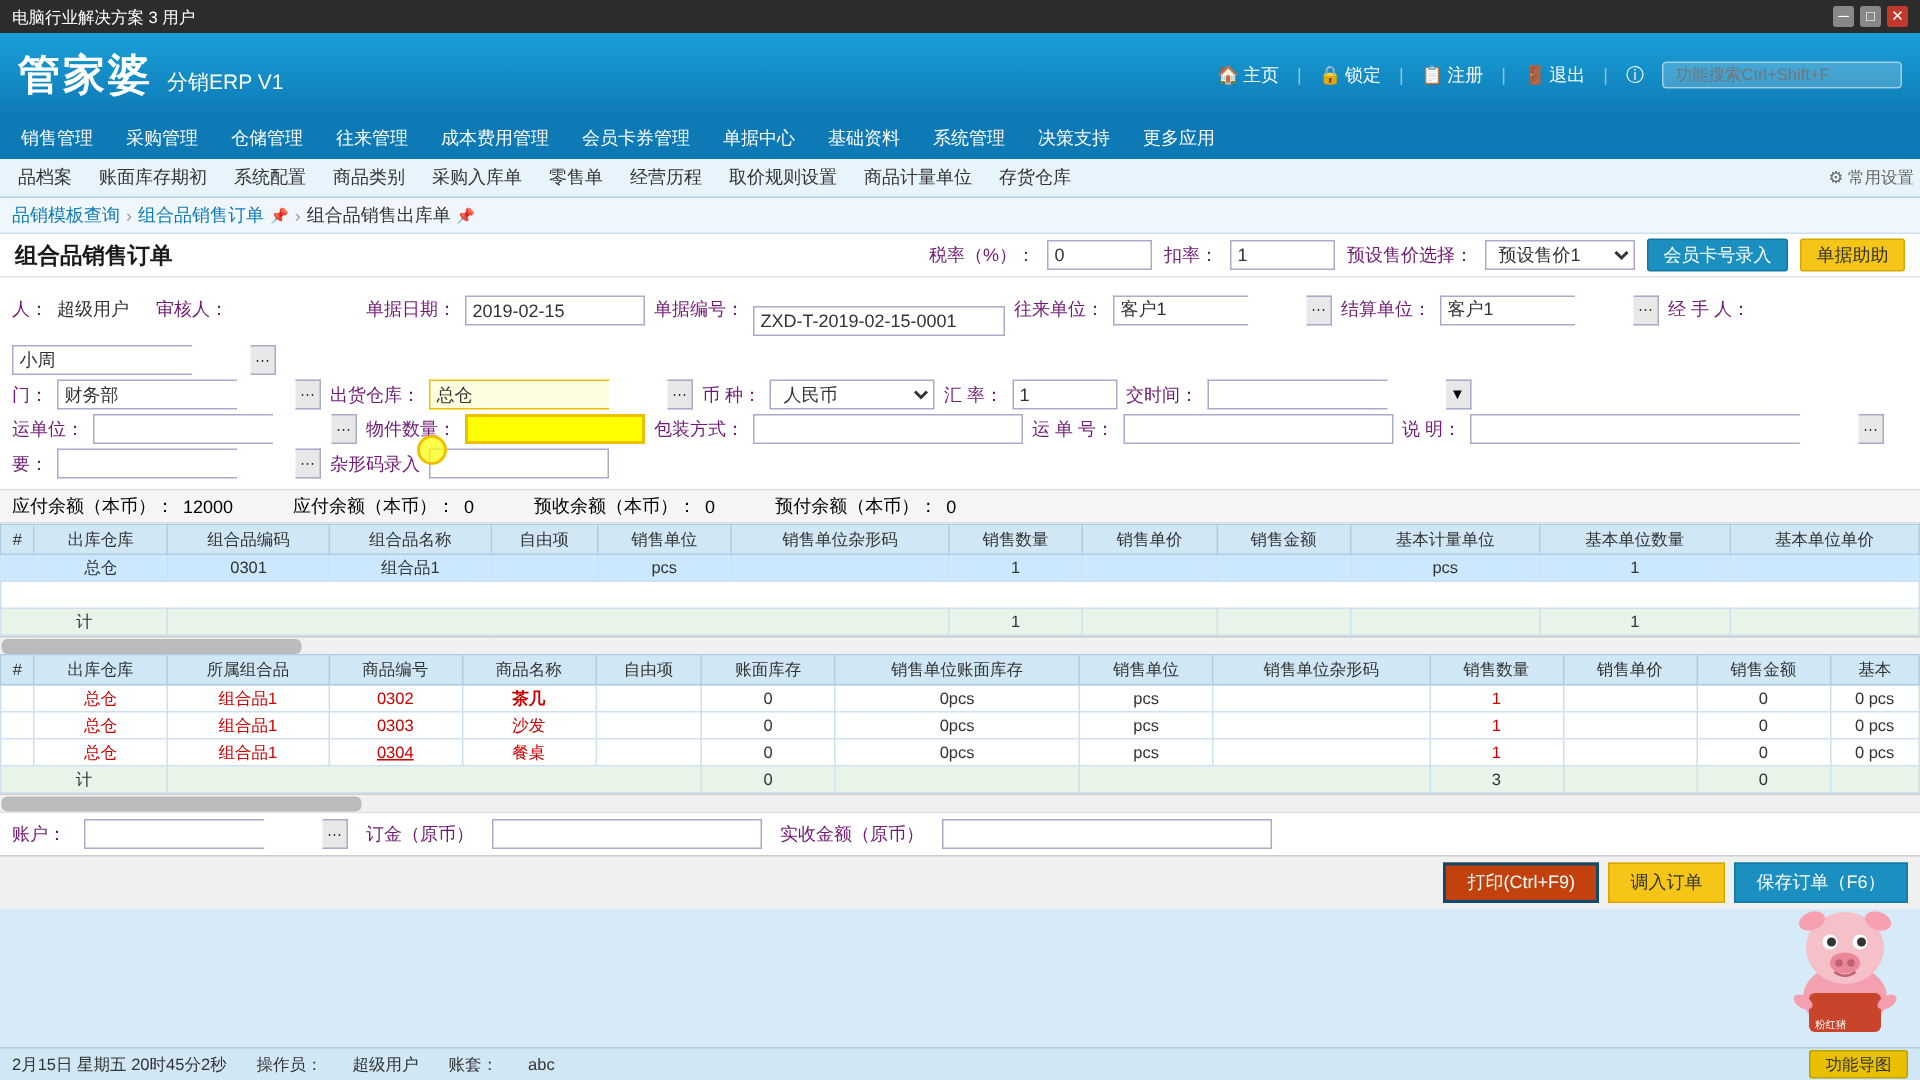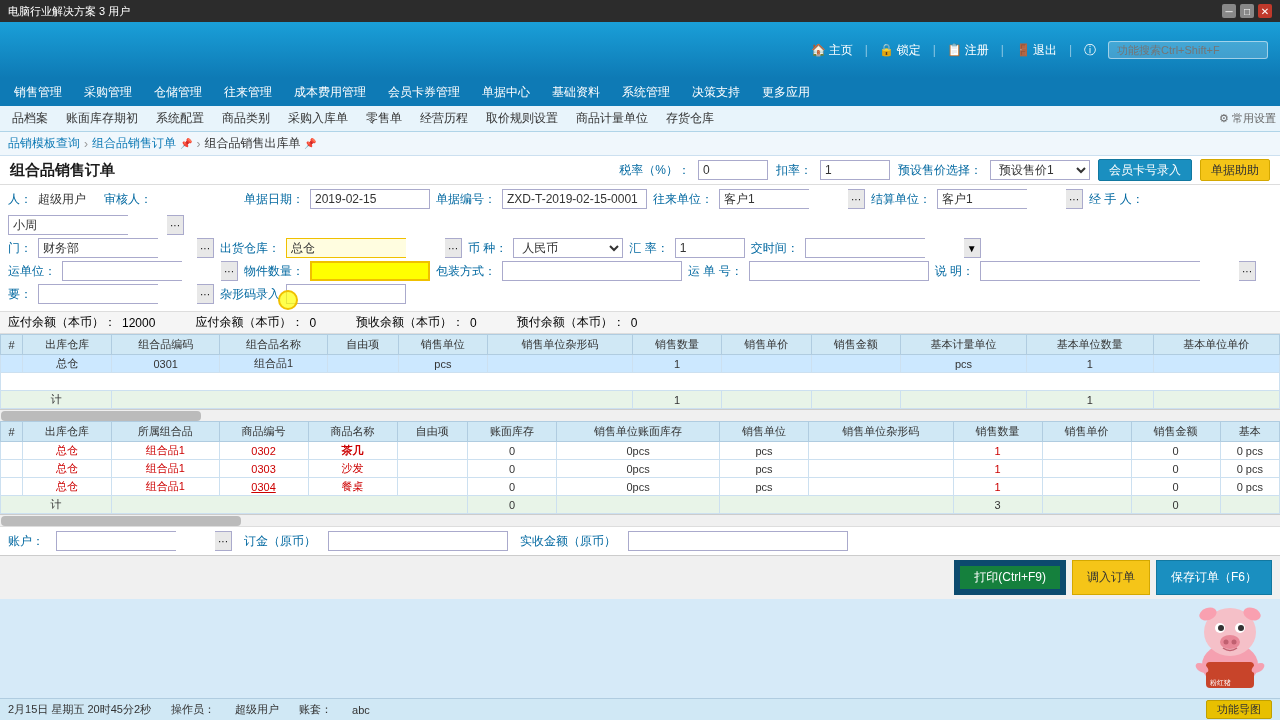--- a/index.html
+++ b/index.html
@@ -35,21 +35,21 @@
     .breadcrumb { background: #f0f7fc; height: 24px; display: flex; align-items: center; padding: 0 8px; gap: 4px; border-bottom: 1px solid #cce0f0; font-size: 12px; }
     .breadcrumb-item { color: #0e7ab5; cursor: pointer; }
     .breadcrumb-sep { color: #999; }
     .breadcrumb-active { color: #333; }
     .breadcrumb-icon { color: #0e7ab5; font-size: 10px; }
     .page-title { font-size: 15px; font-weight: bold; color: #1a1a1a; }
 
     
     .form-area { background: #fff; padding: 4px 8px; border-bottom: 1px solid #ddd; }
     .form-row { display: flex; align-items: center; margin-bottom: 3px; gap: 6px; flex-wrap: wrap; }
-    .form-label { color: #0369a1; font-size: 12px; white-space: nowrap; }
+    .form-label { color: #701a75; font-size: 12px; white-space: nowrap; }
     .form-input { border: 1px solid #aac; padding: 1px 4px; font-size: 12px; height: 20px; background: #fff; color: #333; }
     .form-input-sm { width: 70px; }
     .form-input-md { width: 120px; }
     .form-input-lg { width: 180px; }
     .form-input-xl { width: 220px; }
     .form-input-btn { position: relative; display: flex; gap: 39px; }
     .form-input-btn input { border-right: none; }
     .btn-dots { border: 1px solid #aac; border-left: none; background: #e8e8e8; padding: 0 3px; cursor: pointer; font-size: 10px; height: 20px; display: flex; align-items: center; }
     .btn-blue { background: #1a8fc0; color: #fff; border: 1px solid #1278a0; padding: 2px 10px; cursor: pointer; border-radius: 2px; font-size: 12px; height: 22px; }
     .btn-yellow { background: #f5c518; color: #333; border: 1px solid #d4a800; padding: 2px 10px; cursor: pointer; border-radius: 2px; font-size: 12px; height: 22px; }
@@ -68,21 +68,21 @@
     .col-seq { width: 22px; }
 
     
     .h-scroll { height: 12px; background: #f0f0f0; border-top: 1px solid #ccc; position: relative; }
     .h-scroll-bar { height: 10px; background: #bbb; border-radius: 4px; margin: 1px; width: 200px; }
 
     
     .bottom-sub-table { background: #fff; }
     .bottom-form { background: #fff; padding: 4px 8px; display: flex; align-items: center; gap: 12px; border-top: 1px solid #ddd; }
     .bottom-btns { background: #f0f0f0; padding: 4px 8px; display: flex; justify-content: flex-end; gap: 6px; border-top: 1px solid #ccc; }
-    .btn-print { background: #15803d; color: #fff; border: 6px solid #0c4a6e; padding: 3px 14px; cursor: pointer; font-size: 12px; }
+    .btn-print { background: #c2410c; color: #fff; border: 2px solid #0c4a6e; padding: 3px 14px; cursor: pointer; font-size: 12px; }
     .btn-import { background: #f5c518; color: #333; border: 1px solid #d4a800; padding: 3px 14px; cursor: pointer; font-size: 12px; }
     .btn-save { background: #1a8fc0; color: #fff; border: 1px solid #1278a0; padding: 3px 14px; cursor: pointer; font-size: 12px; }
 
     
     .status-bar { background: #d0e8f5; height: 22px; display: flex; align-items: center; padding: 0 8px; gap: 20px; font-size: 11px; color: #333; border-top: 1px solid #b0cce0; position: absolute; bottom: 0; left: 0; right: 0; }
     .status-right { margin-left: auto; }
     .btn-help { background: #e8c000; color: #333; border: 1px solid #c0a000; padding: 1px 10px; cursor: pointer; font-size: 11px; border-radius: 2px; }
 
     .highlight-yellow { background: #ffff00 !important; border: 2px solid #f0c000 !important; }
 
@@ -97,20 +97,24 @@
     <span>电脑行业解决方案 3 用户</span>
   </div>
   <div class="title-bar-right">
     <div class="title-btn min">─</div>
     <div class="title-btn max">□</div>
     <div class="title-btn close">✕</div>
   </div>
 </div>
 
 <div class="top-header">
+  <div>
+    <span class="logo-text">管家婆</span>
+    <span class="logo-sub">分销ERP V1</span>
+  </div>
   <div class="header-right">
     <span class="header-btn">🏠 <span>主页</span></span>
     <span style="color:rgba(255,255,255,0.5)">|</span>
     <span class="header-btn">🔒 <span>锁定</span></span>
     <span style="color:rgba(255,255,255,0.5)">|</span>
     <span class="header-btn">📋 <span>注册</span></span>
     <span style="color:rgba(255,255,255,0.5)">|</span>
     <span class="header-btn">🚪 <span>退出</span></span>
     <span style="color:rgba(255,255,255,0.5)">|</span>
     <span class="header-btn">ⓘ</span>
@@ -177,21 +181,21 @@
 <div class="form-area">
 
   <div class="form-row">
     <span class="form-label">人：</span>
     <span style="font-size:12px;color:#333;min-width:60px;">超级用户</span>
     <span class="form-label">审核人：</span>
     <span style="min-width:80px;"></span>
     <span class="form-label">单据日期：</span>
     <input class="form-input form-input-md" type="text" value="2019-02-15" style="">
     <span class="form-label">单据编号：</span>
-    <input class="form-input" style="width: 145px;" type="text" value="ZXD-T-2019-02-15-0001">
+    <input class="form-input" style="width: 168px; margin-top: 15px;" type="text" value="ZXD-T-2019-02-15-0001">
     <span class="form-label">往来单位：</span>
     <div class="form-input-btn">
       <input class="form-input" style="width: 90px;" type="text" value="客户1">
       <button class="btn-dots">···</button>
     </div>
     <span class="form-label">结算单位：</span>
     <div class="form-input-btn">
       <input class="form-input" style="width: 90px;" type="text" value="客户1">
       <button class="btn-dots">···</button>
     </div>

